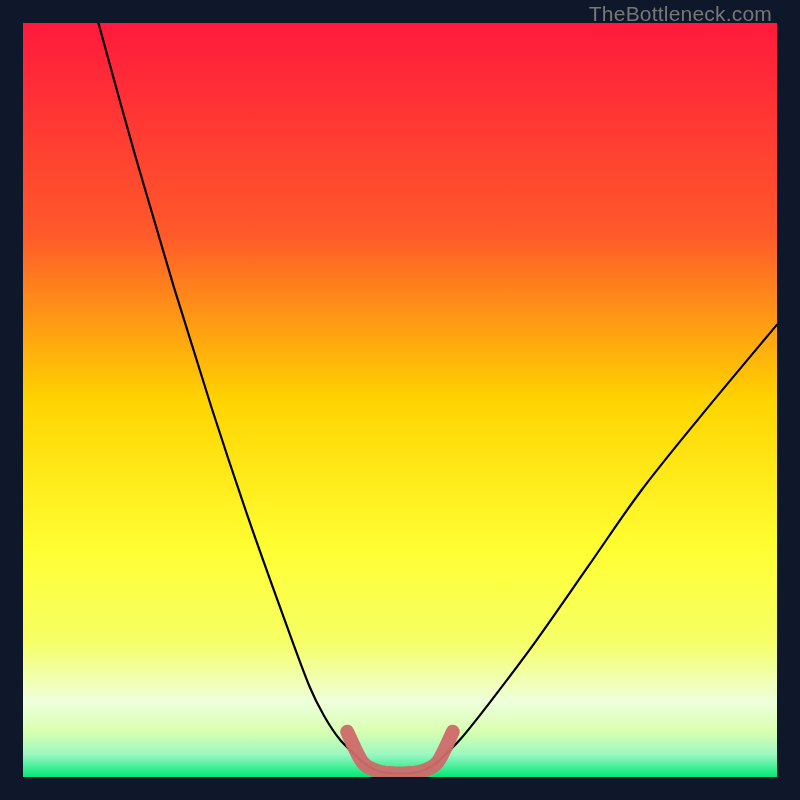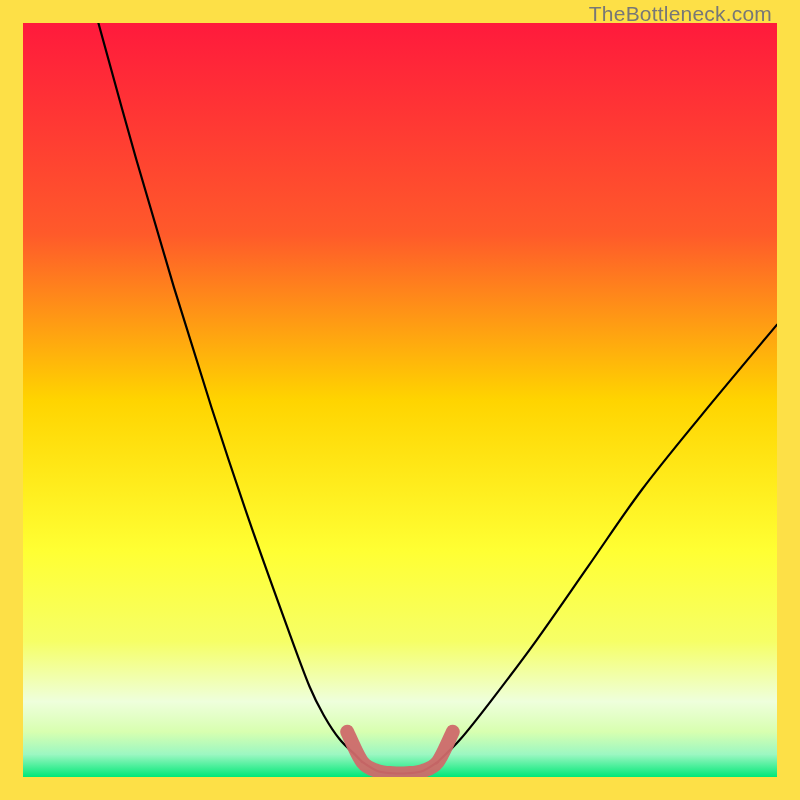--- a/index.html
+++ b/index.html
@@ -7,21 +7,21 @@
     padding: 0;
     width: 800px;
     height: 800px;
     overflow: hidden;
     background: #000;
     font-family: Arial, Helvetica, sans-serif;
   }
   .frame {
     position: absolute;
     inset: 0;
-    background: #fde047;
+    background: #0f172a;
   }
   .plot-wrap {
     position: absolute;
     left: 23px;
     top: 23px;
     width: 754px;
     height: 754px;
   }
   .watermark {
     position: absolute;

